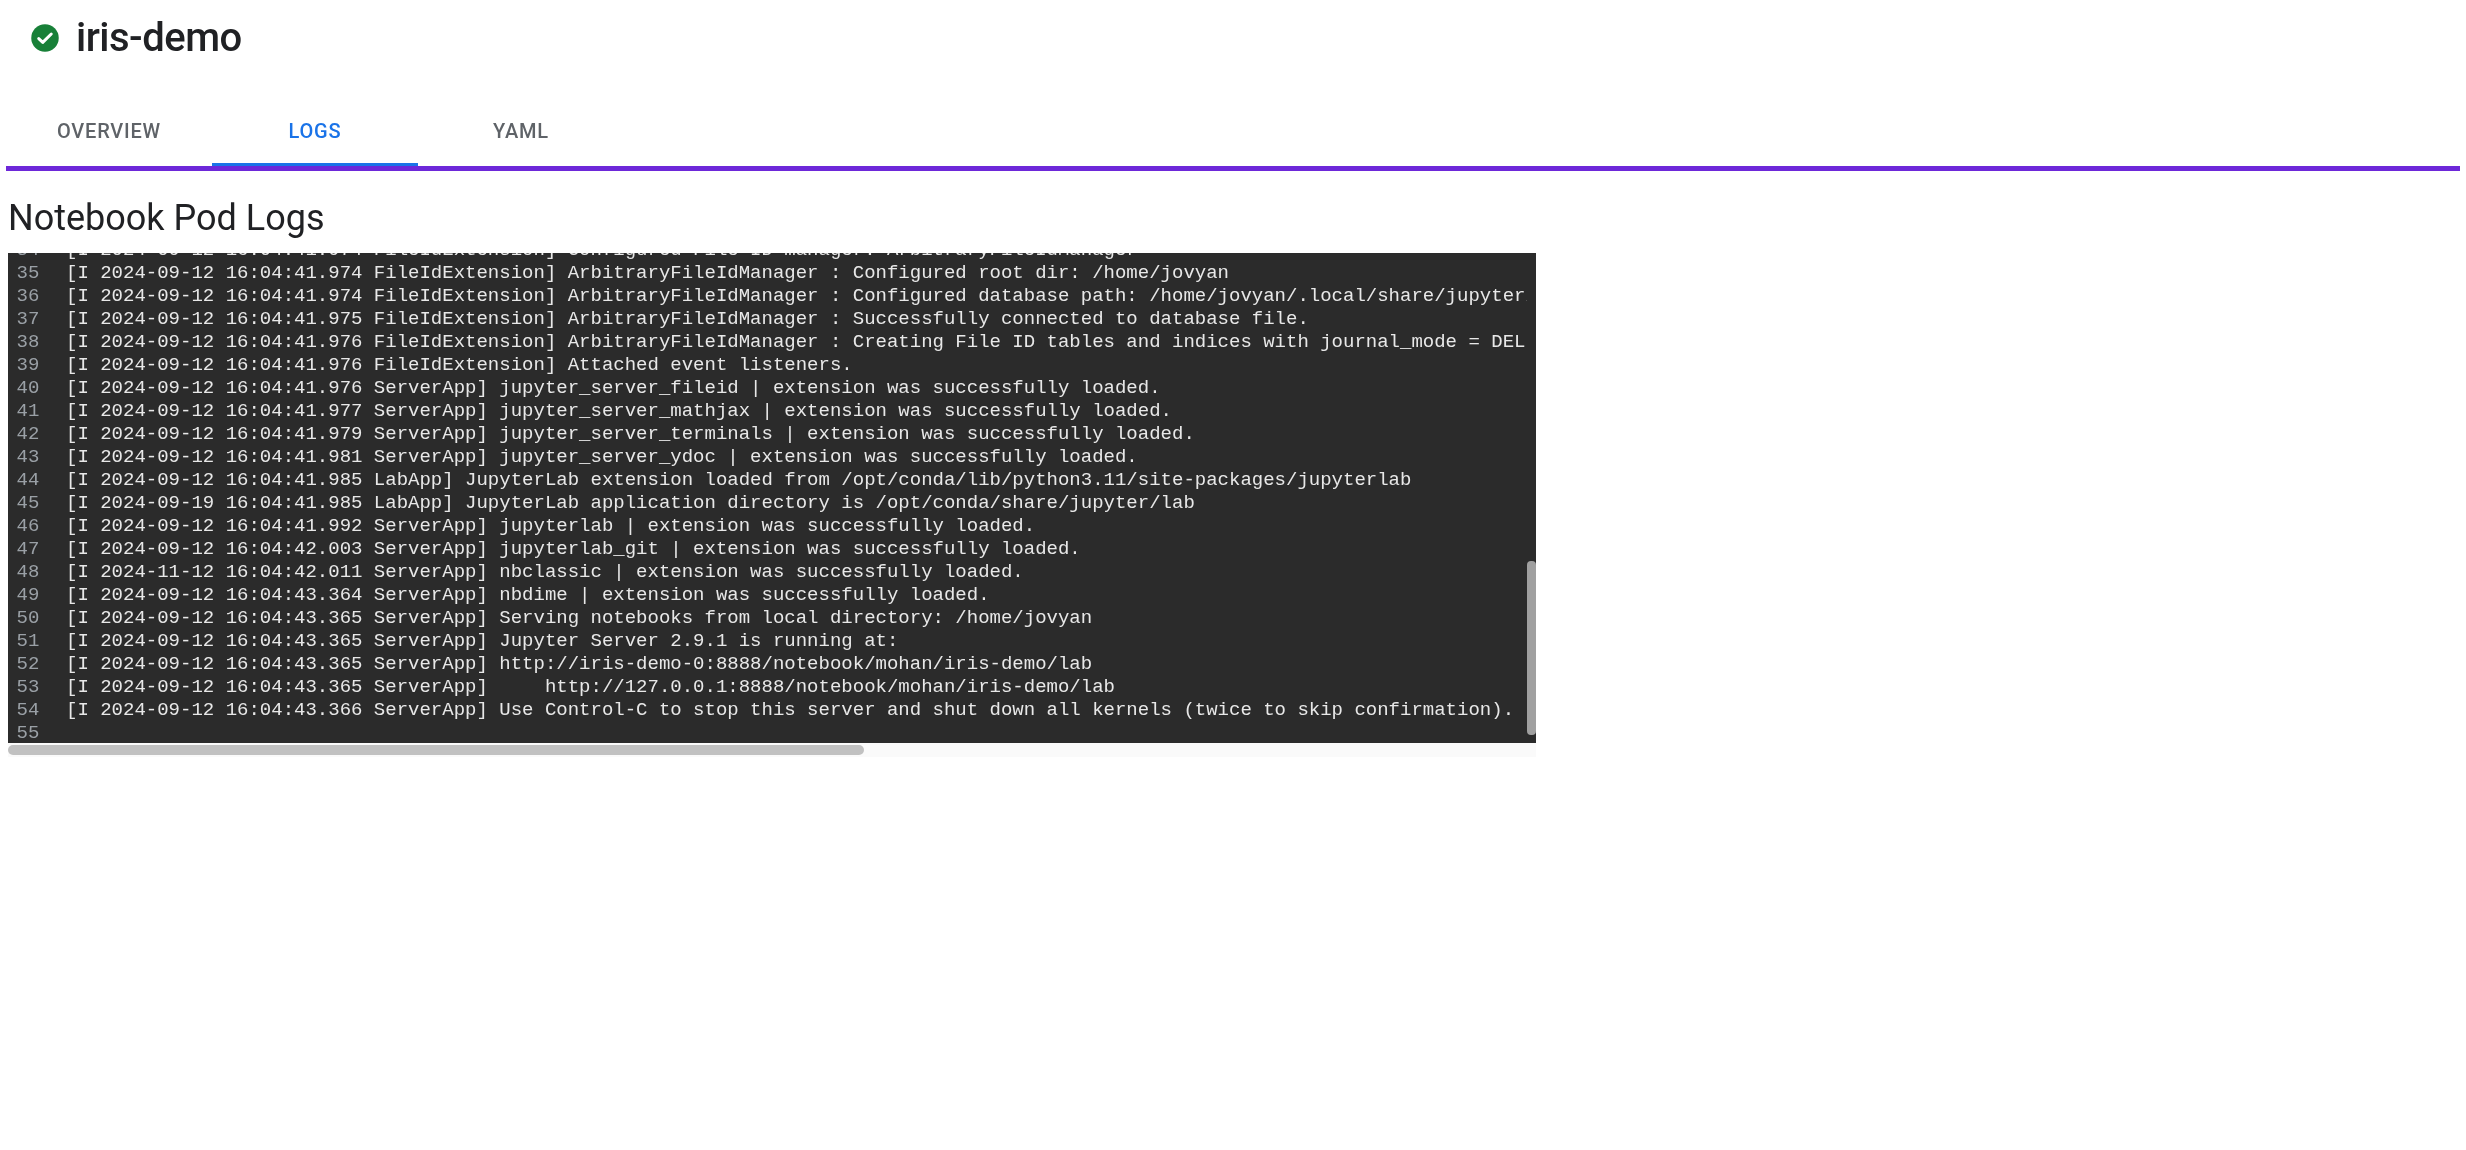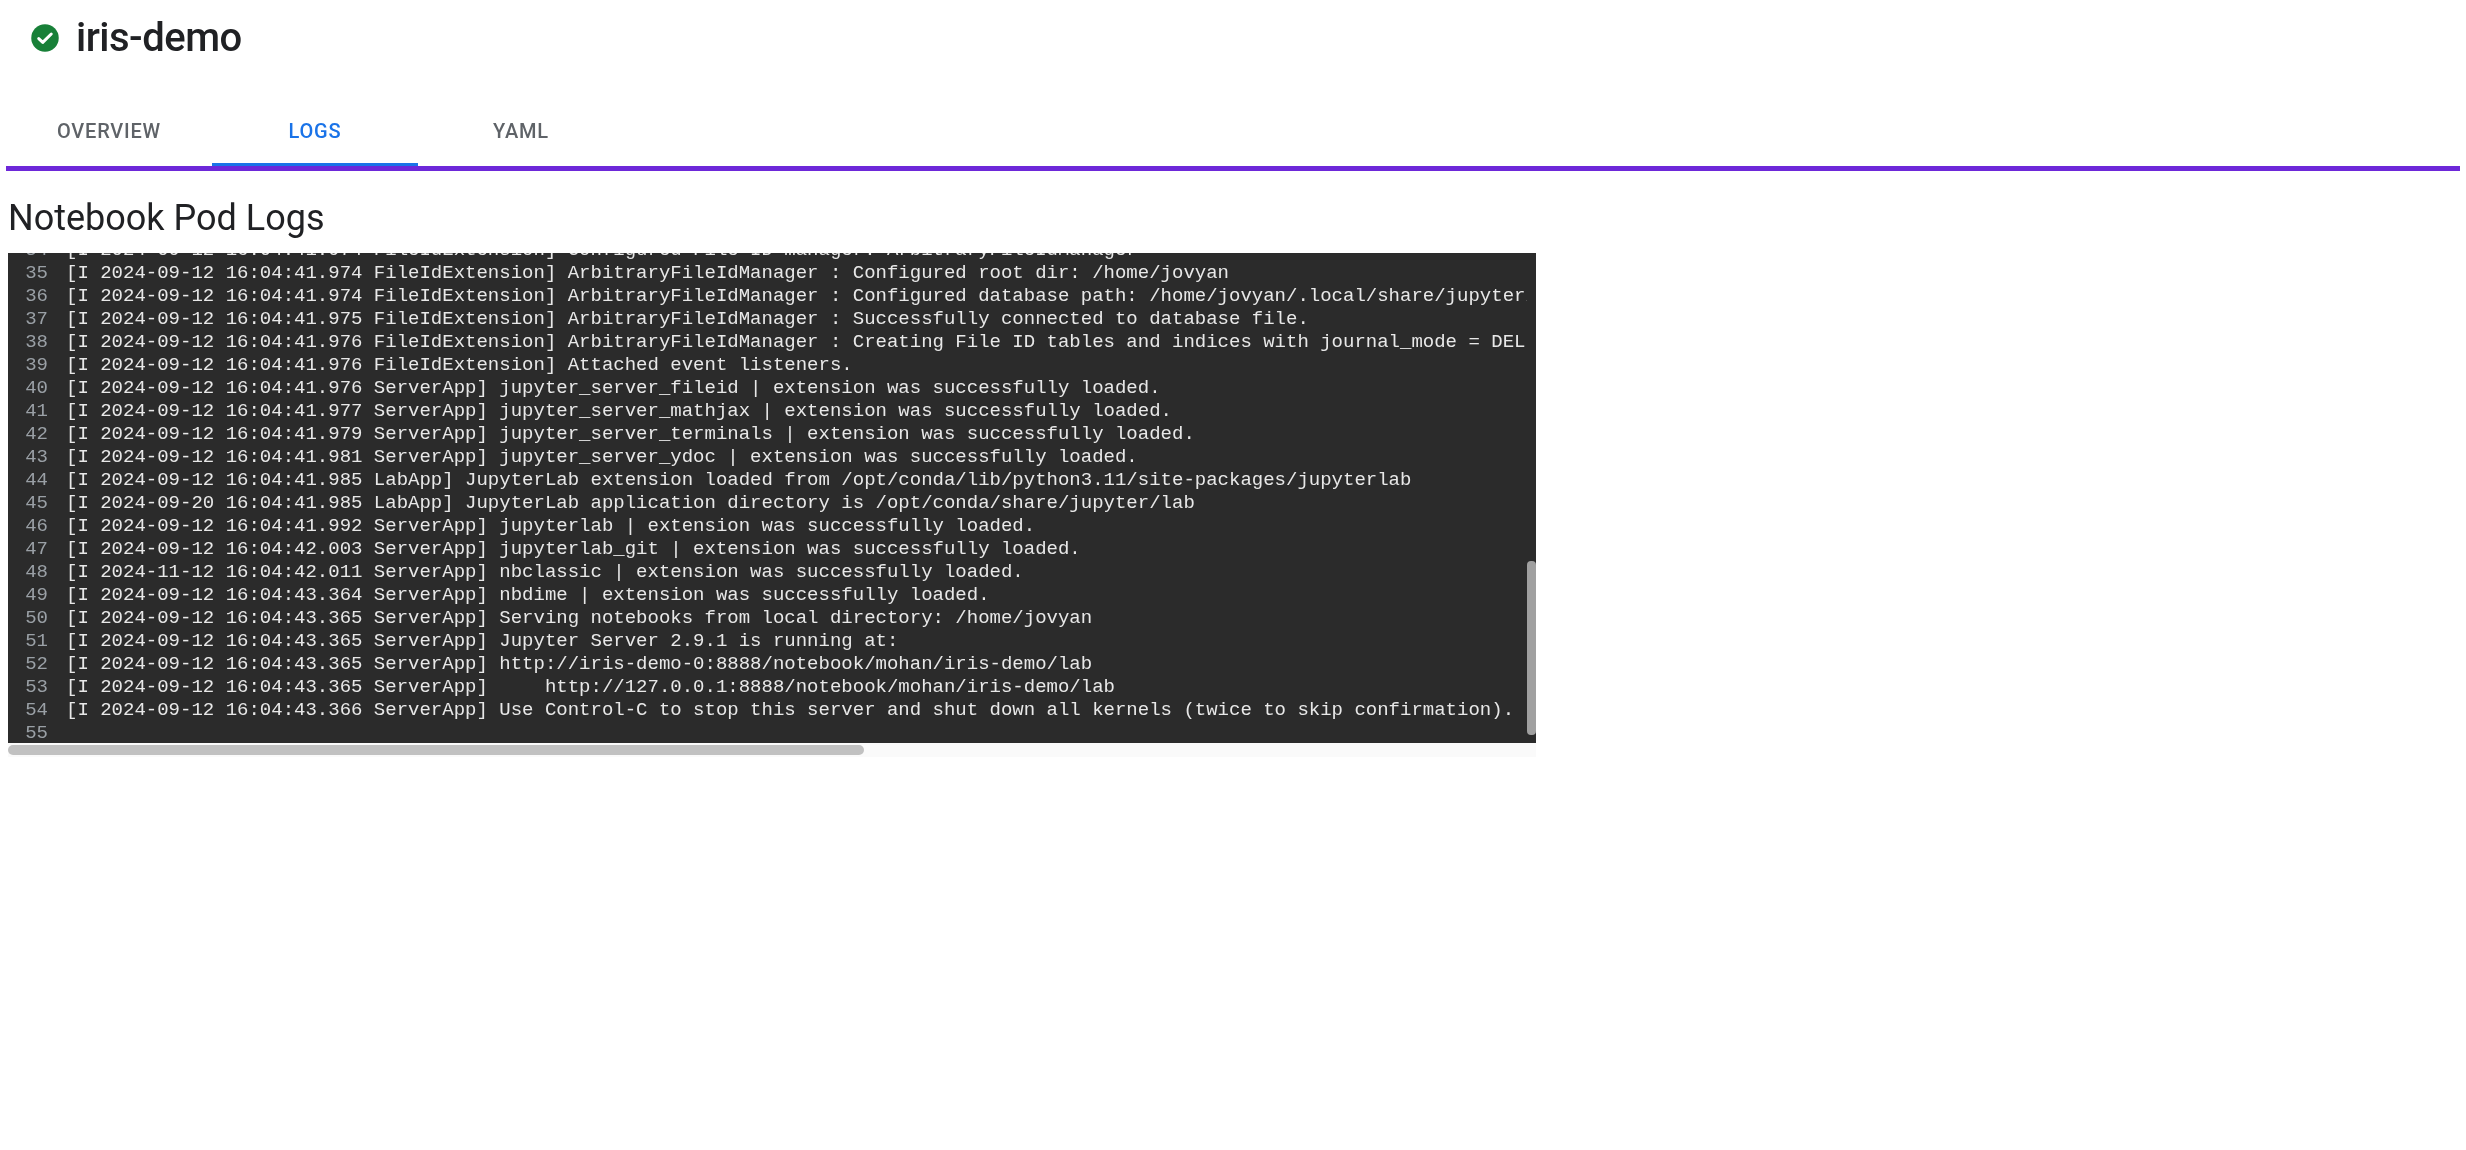--- a/index.html
+++ b/index.html
@@ -79,21 +79,21 @@
     height: 490px;
     overflow: hidden;
     position: relative;
   }
   .log-line {
     display: flex;
     white-space: pre;
   }
   .log-num {
     width: 58px;
-    text-align: right;
+    text-align: center;
     color: #9aa0a6;
     padding-right: 18px;
     flex-shrink: 0;
     user-select: none;
   }
   .log-text {
     flex: 0 0 auto;
   }
   
   .log-line.cut {
@@ -161,21 +161,21 @@
       <div class="log-line"><span class="log-num">35</span><span class="log-text">[I 2024-09-12 16:04:41.974 FileIdExtension] ArbitraryFileIdManager : Configured root dir: /home/jovyan</span></div>
       <div class="log-line"><span class="log-num">36</span><span class="log-text">[I 2024-09-12 16:04:41.974 FileIdExtension] ArbitraryFileIdManager : Configured database path: /home/jovyan/.local/share/jupyter/file_id_manager.db</span></div>
       <div class="log-line"><span class="log-num">37</span><span class="log-text">[I 2024-09-12 16:04:41.975 FileIdExtension] ArbitraryFileIdManager : Successfully connected to database file.</span></div>
       <div class="log-line"><span class="log-num">38</span><span class="log-text">[I 2024-09-12 16:04:41.976 FileIdExtension] ArbitraryFileIdManager : Creating File ID tables and indices with journal_mode = DELETE</span></div>
       <div class="log-line"><span class="log-num">39</span><span class="log-text">[I 2024-09-12 16:04:41.976 FileIdExtension] Attached event listeners.</span></div>
       <div class="log-line"><span class="log-num">40</span><span class="log-text">[I 2024-09-12 16:04:41.976 ServerApp] jupyter_server_fileid | extension was successfully loaded.</span></div>
       <div class="log-line"><span class="log-num">41</span><span class="log-text">[I 2024-09-12 16:04:41.977 ServerApp] jupyter_server_mathjax | extension was successfully loaded.</span></div>
       <div class="log-line"><span class="log-num">42</span><span class="log-text">[I 2024-09-12 16:04:41.979 ServerApp] jupyter_server_terminals | extension was successfully loaded.</span></div>
       <div class="log-line"><span class="log-num">43</span><span class="log-text">[I 2024-09-12 16:04:41.981 ServerApp] jupyter_server_ydoc | extension was successfully loaded.</span></div>
       <div class="log-line"><span class="log-num">44</span><span class="log-text">[I 2024-09-12 16:04:41.985 LabApp] JupyterLab extension loaded from /opt/conda/lib/python3.11/site-packages/jupyterlab</span></div>
-      <div class="log-line"><span class="log-num">45</span><span class="log-text">[I 2024-09-20 16:04:41.985 LabApp] JupyterLab application directory is /opt/conda/share/jupyter/lab</span></div>
+      <div class="log-line"><span class="log-num">45</span><span class="log-text">[I 2024-09-19 16:04:41.985 LabApp] JupyterLab application directory is /opt/conda/share/jupyter/lab</span></div>
       <div class="log-line"><span class="log-num">46</span><span class="log-text">[I 2024-09-12 16:04:41.992 ServerApp] jupyterlab | extension was successfully loaded.</span></div>
       <div class="log-line"><span class="log-num">47</span><span class="log-text">[I 2024-09-12 16:04:42.003 ServerApp] jupyterlab_git | extension was successfully loaded.</span></div>
       <div class="log-line"><span class="log-num">48</span><span class="log-text">[I 2024-11-12 16:04:42.011 ServerApp] nbclassic | extension was successfully loaded.</span></div>
       <div class="log-line"><span class="log-num">49</span><span class="log-text">[I 2024-09-12 16:04:43.364 ServerApp] nbdime | extension was successfully loaded.</span></div>
       <div class="log-line"><span class="log-num">50</span><span class="log-text">[I 2024-09-12 16:04:43.365 ServerApp] Serving notebooks from local directory: /home/jovyan</span></div>
       <div class="log-line"><span class="log-num">51</span><span class="log-text">[I 2024-09-12 16:04:43.365 ServerApp] Jupyter Server 2.9.1 is running at:</span></div>
       <div class="log-line"><span class="log-num">52</span><span class="log-text">[I 2024-09-12 16:04:43.365 ServerApp] http://iris-demo-0:8888/notebook/mohan/iris-demo/lab</span></div>
       <div class="log-line"><span class="log-num">53</span><span class="log-text">[I 2024-09-12 16:04:43.365 ServerApp]     http://127.0.0.1:8888/notebook/mohan/iris-demo/lab</span></div>
       <div class="log-line"><span class="log-num">54</span><span class="log-text">[I 2024-09-12 16:04:43.366 ServerApp] Use Control-C to stop this server and shut down all kernels (twice to skip confirmation).</span></div>
       <div class="log-line"><span class="log-num">55</span><span class="log-text"></span></div>

